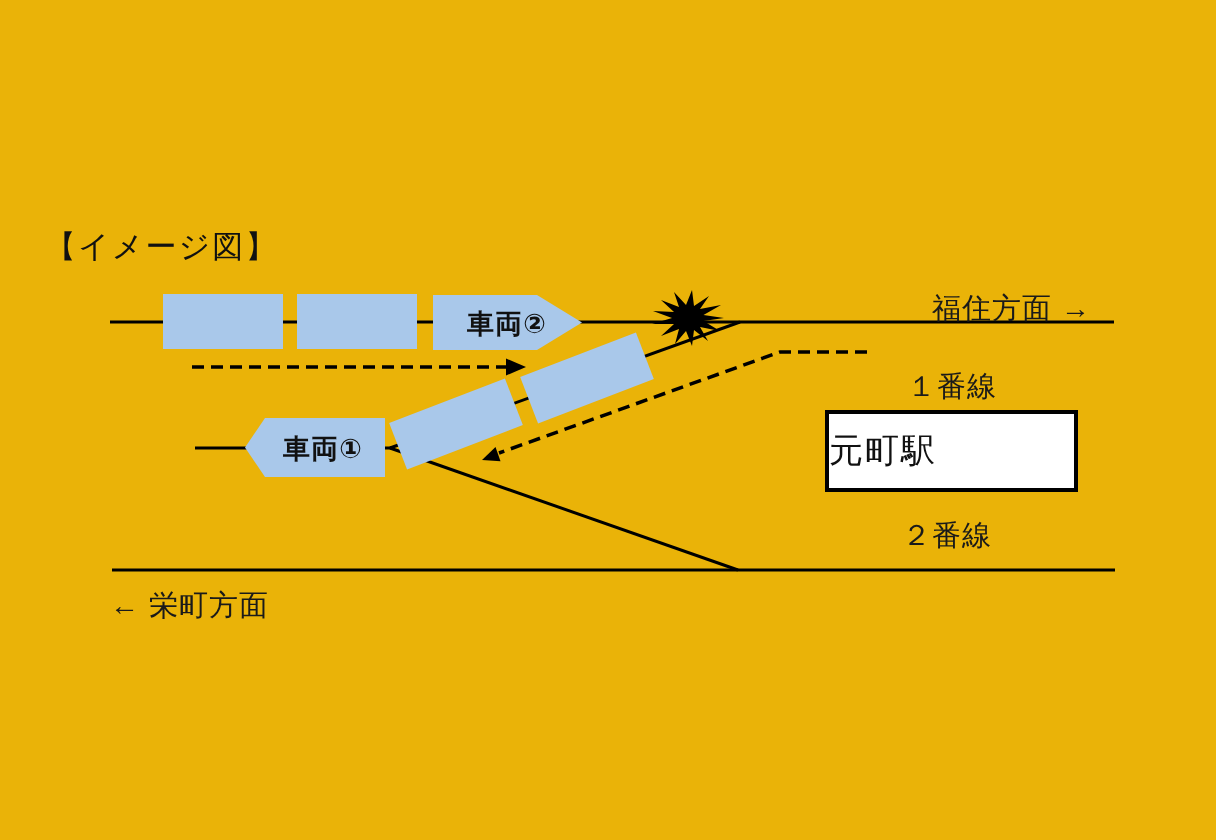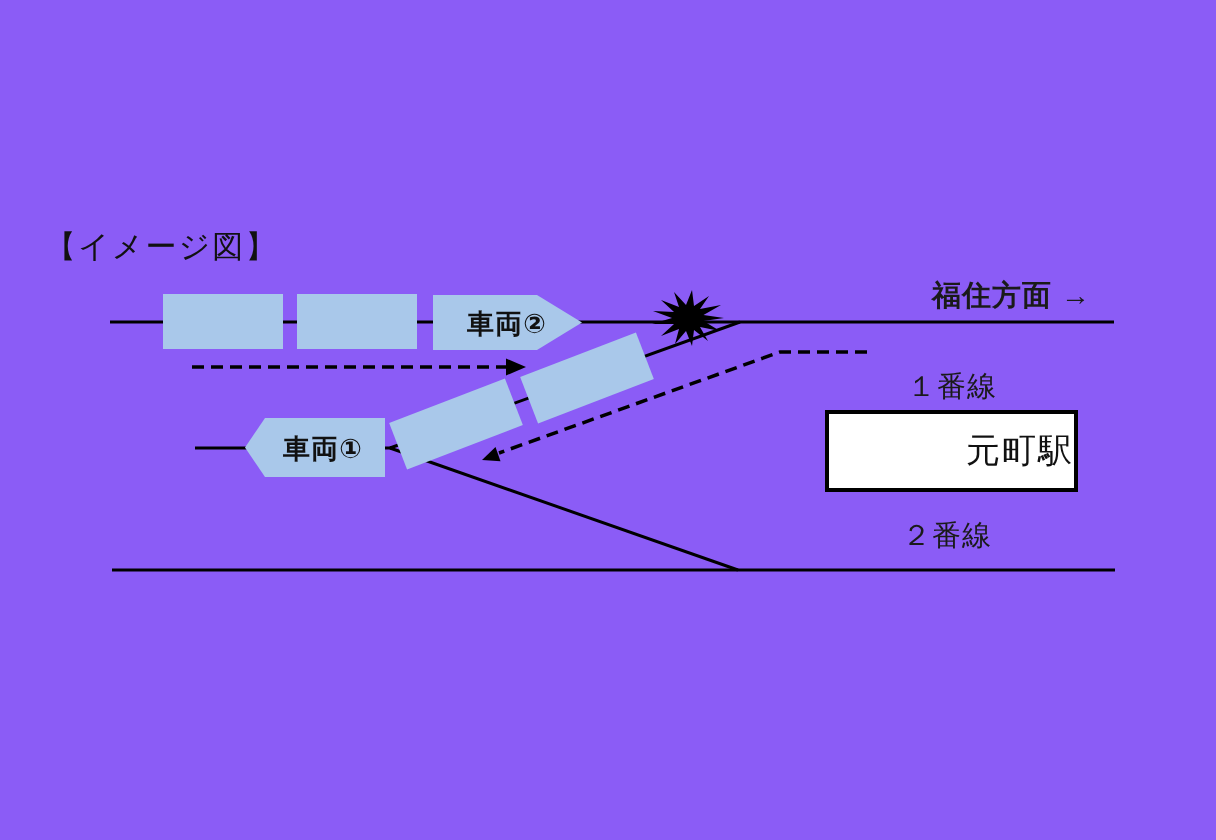--- a/index.html
+++ b/index.html
@@ -1,34 +1,34 @@
 <!DOCTYPE html>
 <html><head>
 <meta charset="utf-8">
 <style>
   html,body{margin:0;padding:0;background:#fff;}
   #canvas{
-    position:relative;width:1216px;height:840px;background:#8b5cf6;overflow:hidden;
+    position:relative;width:1216px;height:840px;background:#eab308;overflow:hidden;
     font-family:"Liberation Sans","DejaVu Sans",sans-serif;color:#1a1a1a;
   }
   .abs{position:absolute;}
   .jp-label{font-size:29px;letter-spacing:1px;white-space:nowrap;color:#1a1a1a;}
   #diagram-title{
     left:45px;top:226px;font-family:"Liberation Serif","DejaVu Serif",serif;
     font-size:31px;letter-spacing:2px;color:#111;
   }
-  #direction-right-label{left:932px;top:276px;font-weight:bold;}
+  #direction-right-label{left:932px;top:289px;}
   #track1-label{left:907px;top:367px;}
   #track2-label{left:902px;top:516px;font-family:Liberation Mono, monospace;}
   #siding-label{left:107px;top:483px;}
   #direction-left-label{left:110px;top:586px;}
   #station-box{
     left:825px;top:410px;width:245px;height:74px;
     border:4px solid #000;background:#fff;
-    display:flex;align-items:center;justify-content:flex-end;
+    display:flex;align-items:center;justify-content:flex-start;
     font-size:34px;letter-spacing:2px;color:#111;
   }
   #track-svg{left:0;top:0;}
   .track-line{stroke:#000;stroke-width:3;fill:none;}
   .dashed-path{stroke:#000;stroke-width:3.5;fill:none;stroke-dasharray:12 7;}
   .arrow-head{fill:#000;stroke:none;}
   .car-label{font-size:27px;font-weight:600;fill:#111;letter-spacing:1px;
     font-family:"Liberation Sans","DejaVu Sans",sans-serif;}
 </style>
 </head>
@@ -76,14 +76,15 @@
 
   <div id="track1-label" class="abs jp-label">１番線</div>
 
   <div id="station-box" class="abs">
     <span>元町駅</span>
   </div>
 
   <div id="track2-label" class="abs jp-label">２番線</div>
 
 
+  <div id="direction-left-label" class="abs jp-label">← 栄町方面</div>
 
 </div>
 
 </body></html>

